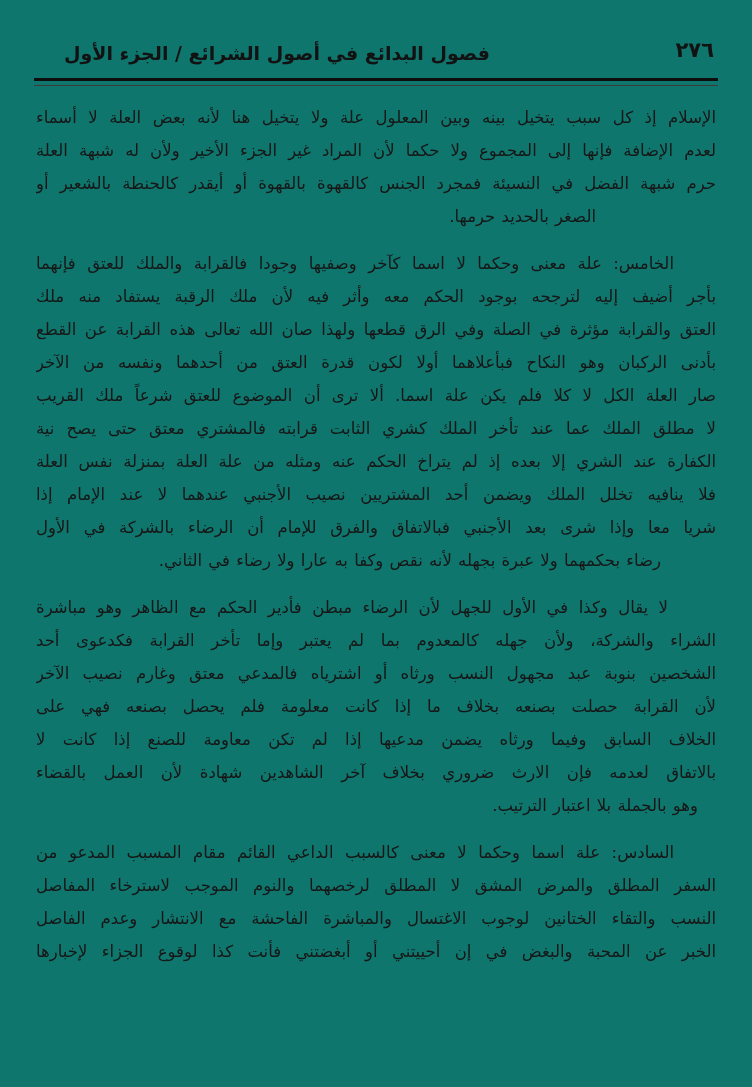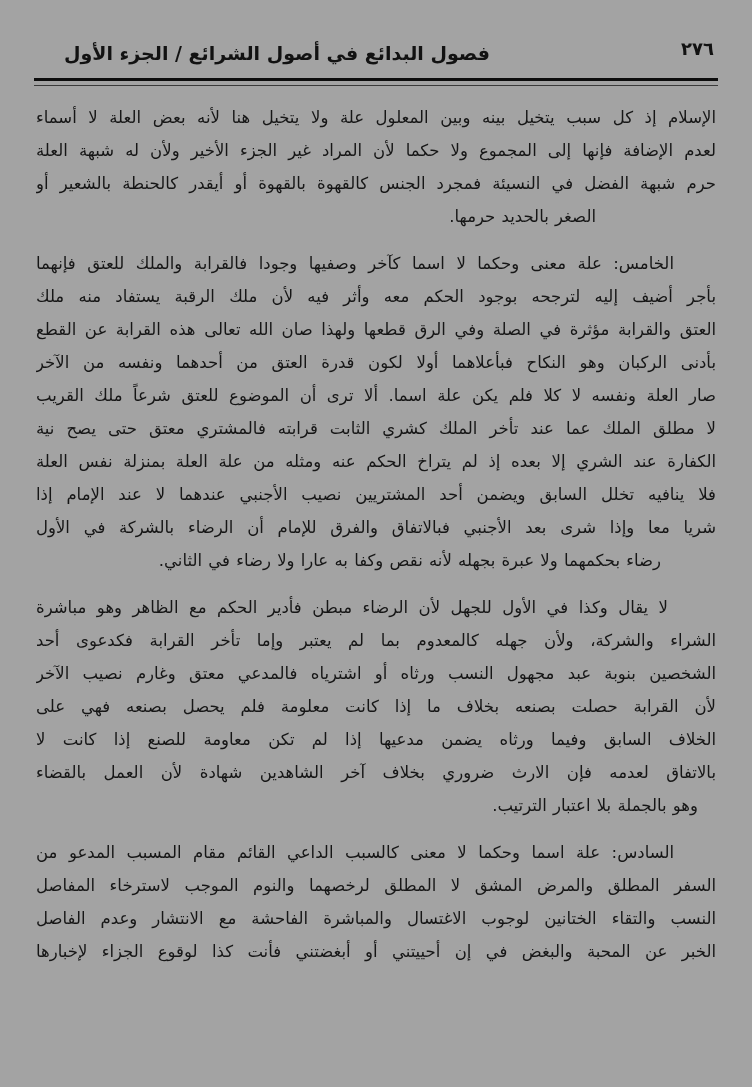--- a/index.html
+++ b/index.html
@@ -9,37 +9,37 @@
     width: 752px;
     height: 1087px;
     overflow: hidden;
     font-family: "DejaVu Sans", sans-serif;
     color: #141414;
   }
   .page {
     position: relative;
     width: 752px;
     height: 1087px;
-    background: #a3a3a3;
+    background: #0f766e;
   }
   .header-title {
     position: absolute;
     top: 42px;
     left: 64px;
     font-size: 19px;
     font-weight: bold;
     color: #121212;
     white-space: nowrap;
     direction: rtl;
   }
   .page-number {
     position: absolute;
     top: 38px;
     right: 38px;
-    font-size: 18px;
+    font-size: 21px;
     font-weight: bold;
     color: #121212;
     letter-spacing: 1px;
   }
   .rule-thick {
     position: absolute;
     top: 78px;
     left: 34px;
     right: 34px;
     height: 3px;
@@ -91,24 +91,24 @@
         <div class="line">الإسلام إذ كل سبب يتخيل بينه وبين المعلول علة ولا يتخيل هنا لأنه بعض العلة لا أسماء</div>
         <div class="line">لعدم الإضافة فإنها إلى المجموع ولا حكما لأن المراد غير الجزء الأخير ولأن له شبهة العلة</div>
         <div class="line">حرم شبهة الفضل في النسيئة فمجرد الجنس كالقهوة بالقهوة أو أيقدر كالحنطة بالشعير أو</div>
         <div class="line last" style="padding-right: 120px;">الصغر بالحديد حرمها.</div>
       </div>
       <div class="para">
         <div class="line" style="padding-right: 42px;">الخامس: علة معنى وحكما لا اسما كآخر وصفيها وجودا فالقرابة والملك للعتق فإنهما</div>
         <div class="line">بأجر أضيف إليه لترجحه بوجود الحكم معه وأثر فيه لأن ملك الرقبة يستفاد منه ملك</div>
         <div class="line">العتق والقرابة مؤثرة في الصلة وفي الرق قطعها ولهذا صان الله تعالى هذه القرابة عن القطع</div>
         <div class="line">بأدنى الركبان وهو النكاح فبأعلاهما أولا لكون قدرة العتق من أحدهما ونفسه من الآخر</div>
-        <div class="line">صار العلة ونفسه لا كلا فلم يكن علة اسما. ألا ترى أن الموضوع للعتق شرعاً ملك القريب</div>
+        <div class="line">صار العلة الكل لا كلا فلم يكن علة اسما. ألا ترى أن الموضوع للعتق شرعاً ملك القريب</div>
         <div class="line">لا مطلق الملك عما عند تأخر الملك كشري الثابت قرابته فالمشتري معتق حتى يصح نية</div>
         <div class="line">الكفارة عند الشري إلا بعده إذ لم يتراخ الحكم عنه ومثله من علة العلة بمنزلة نفس العلة</div>
-        <div class="line">فلا ينافيه تخلل السابق ويضمن أحد المشتريين نصيب الأجنبي عندهما لا عند الإمام إذا</div>
+        <div class="line">فلا ينافيه تخلل الملك ويضمن أحد المشتريين نصيب الأجنبي عندهما لا عند الإمام إذا</div>
         <div class="line">شريا معا وإذا شرى بعد الأجنبي فبالاتفاق والفرق للإمام أن الرضاء بالشركة في الأول</div>
         <div class="line last" style="padding-right: 55px;">رضاء بحكمهما ولا عبرة بجهله لأنه نقص وكفا به عارا ولا رضاء في الثاني.</div>
       </div>
       <div class="para">
         <div class="line" style="padding-right: 48px; margin-top: 10px;">لا يقال وكذا في الأول للجهل لأن الرضاء مبطن فأدير الحكم مع الظاهر وهو مباشرة</div>
         <div class="line">الشراء والشركة، ولأن جهله كالمعدوم بما لم يعتبر وإما تأخر القرابة فكدعوى أحد</div>
         <div class="line">الشخصين بنوبة عبد مجهول النسب ورثاه أو اشترياه فالمدعي معتق وغارم نصيب الآخر</div>
         <div class="line">لأن القرابة حصلت بصنعه بخلاف ما إذا كانت معلومة فلم يحصل بصنعه فهي على</div>
         <div class="line">الخلاف السابق وفيما ورثاه يضمن مدعيها إذا لم تكن معاومة للصنع إذا كانت لا</div>
         <div class="line">بالاتفاق لعدمه فإن الارث ضروري بخلاف آخر الشاهدين شهادة لأن العمل بالقضاء</div>

